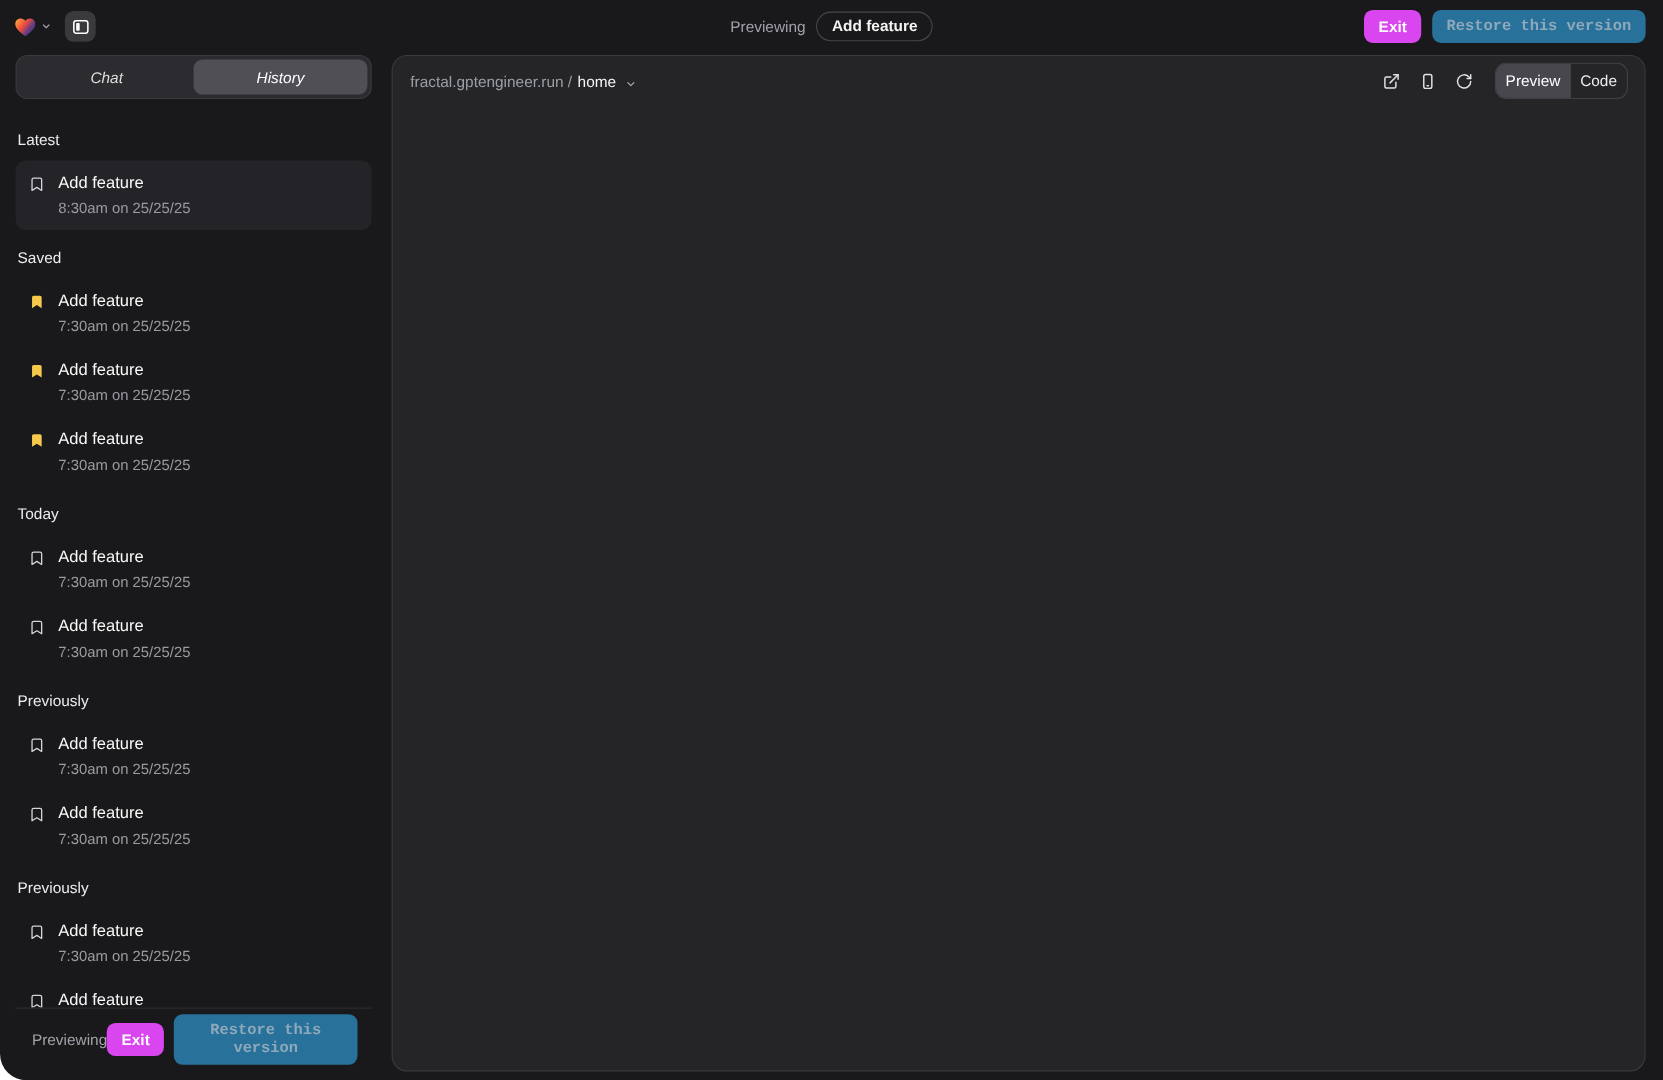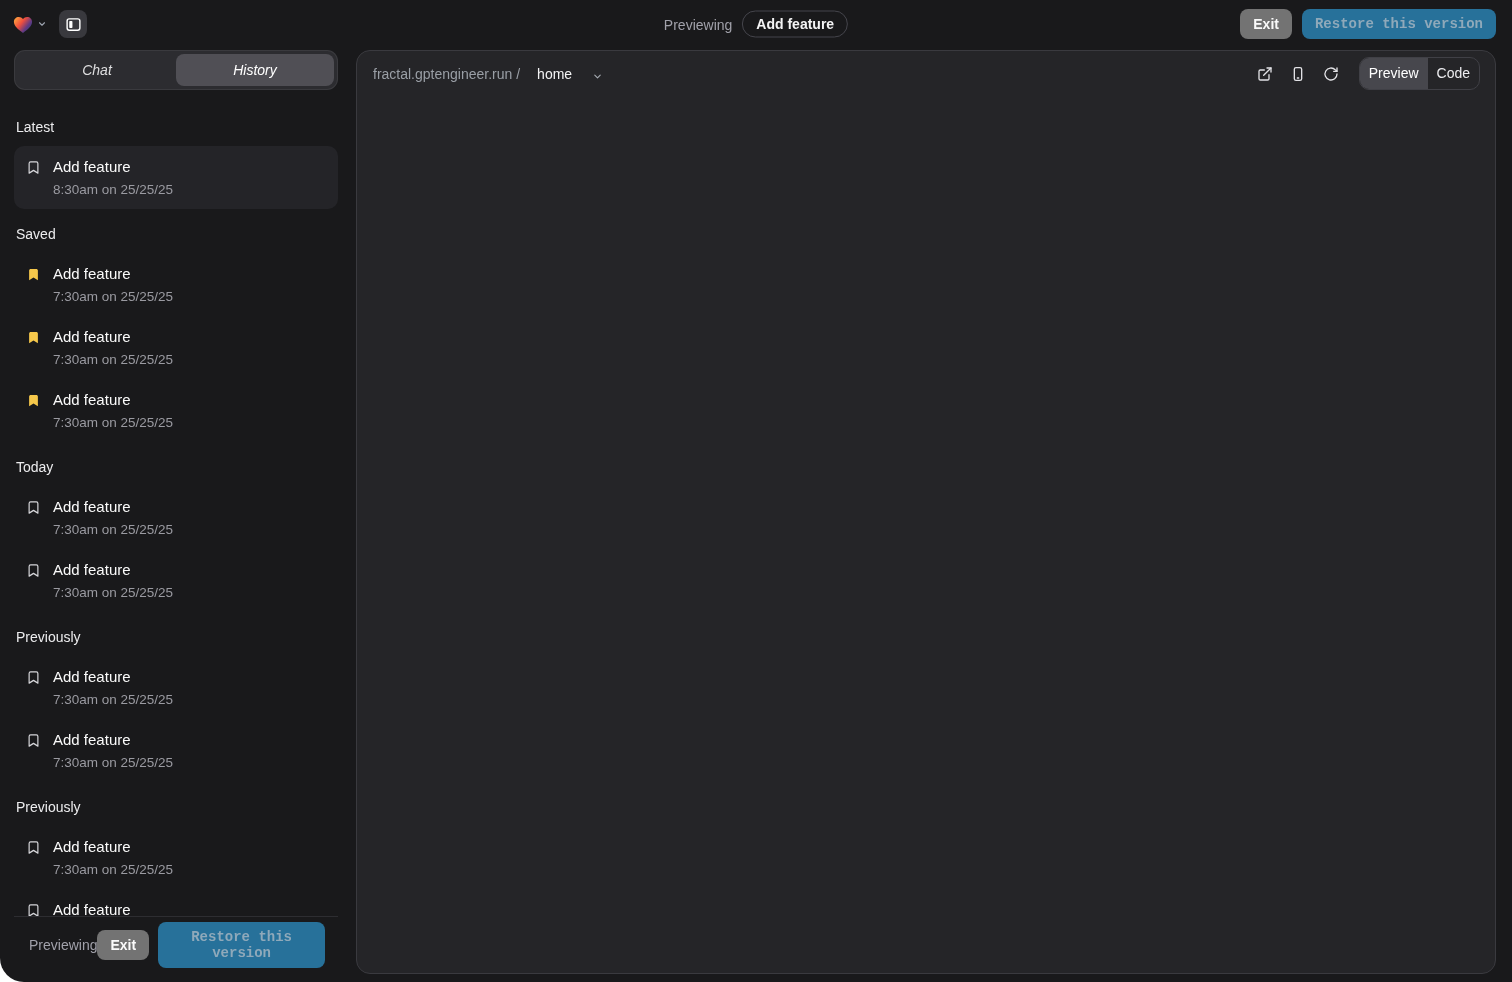--- a/index.html
+++ b/index.html
@@ -45,21 +45,21 @@
     padding:4px 13px 5px;
     color:#f4f4f5; font-size:14px; font-weight:600;
   }
   .topbar-right { margin-left:auto; display:flex; align-items:center; gap:10px; }
   .btn {
     border:none; border-radius:8px;
     font-size:14px; font-weight:600;
     padding:7px 13px; cursor:pointer;
     font-family:"Liberation Sans", sans-serif;
   }
-  .btn-exit { background:#737373; color:#fafafa; }
+  .btn-exit { background:#d946ef; color:#fafafa; }
   .btn-restore { background:var(--accent-blue,#27719a); color:var(--restore-text,#8fa9ba);font-family:Liberation Mono, monospace; }
 
   
   .content { flex:1; min-height:0; display:flex; padding:2px 16px 8px 14px; }
 
   
   .sidebar { width:324px; flex:none; display:flex; flex-direction:column; min-height:0; }
   .tabs {
     flex:none; height:40px;
     display:flex; padding:3px;
@@ -106,21 +106,21 @@
     border:1px solid #3a3a3f;
     border-radius:14px;
     display:flex; flex-direction:column;
     overflow:hidden;
   }
   .panel-header {
     flex:none; height:45px;
     display:flex; align-items:center;
     padding:0 15px 0 16px;
   }
-  .url-bar { display:flex; align-items:flex-end; gap:17px; font-size:14px; cursor:pointer; }
+  .url-bar { display:flex; align-items:flex-end; gap:5px; font-size:14px; cursor:pointer; }
   .url-prefix { color:#9a9fa6; }
   .url-page { color:#f4f4f5; font-weight:500; }
   .url-bar .chev { margin-left:3px; margin-top:2px; }
   .header-actions { margin-left:auto; display:flex; align-items:center; gap:7px; }
   .icon-btn {
     width:26px; height:26px;
     display:flex; align-items:center; justify-content:center;
     color:#e2e2e6; cursor:pointer; background:none; border:none;
   }
   .seg {

